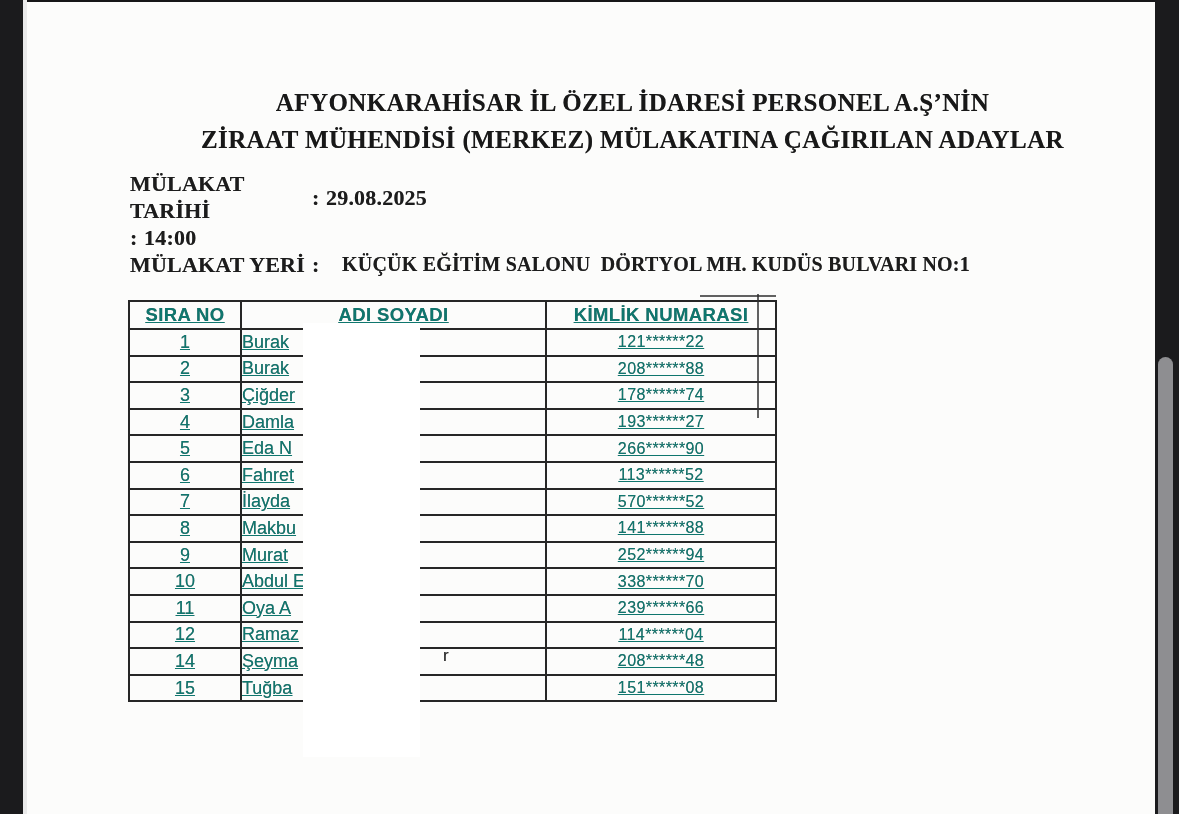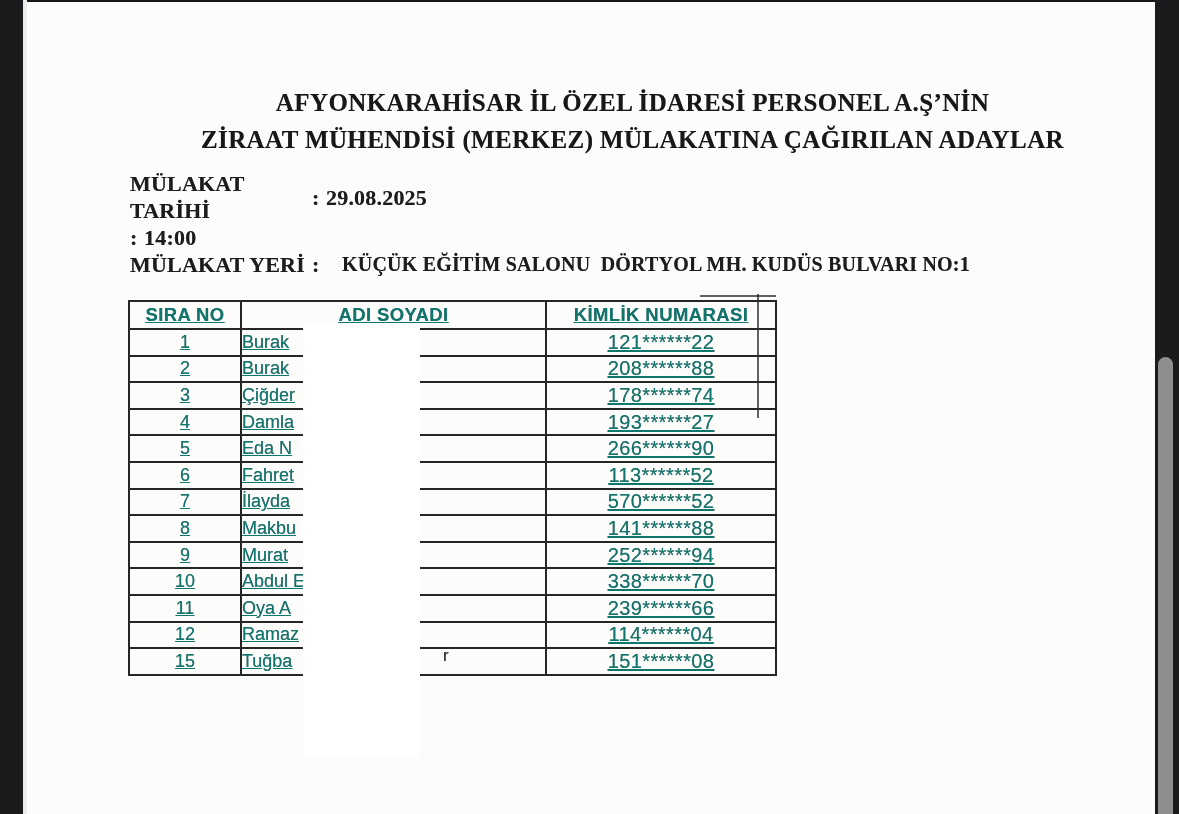--- a/index.html
+++ b/index.html
@@ -43,21 +43,21 @@
   }
   table.cand col.c1{width:112px;}
   table.cand col.c2{width:305px;}
   table.cand col.c3{width:230px;}
   table.cand th,table.cand td{border:2px solid #262626;padding:0;overflow:hidden;}
   table.cand thead tr{height:28px;}
   table.cand tbody tr{height:26.6px;}
   table.cand th{font-size:18.5px;font-weight:700;letter-spacing:.4px;text-align:center;}
   td.c-no{text-align:center;font-size:18px;}
   td.c-name{text-align:left;padding-left:9px;font-size:18px;white-space:nowrap;}
-  td.c-id{text-align:center;font-size:20px;letter-spacing:.4px;white-space:nowrap;}
+  td.c-id{text-align:center;font-size:16px;letter-spacing:.4px;white-space:nowrap;}
 
   
   .artifact{position:absolute;background:#2e2e2e;opacity:.75;}
   .artifact-v{left:629px;top:-6px;width:2px;height:124px;}
   .artifact-h{left:572px;top:-5px;width:76px;height:2px;}
 
   
   .redaction{
     position:absolute;left:280px;top:323px;width:117px;height:434px;
     background:#ffffff;z-index:5;
@@ -177,20 +177,25 @@
             <td class="c-no">11</td>
             <td class="c-name">Oya A</td>
             <td class="c-id">239******66</td>
           </tr>
         <tr>
             <td class="c-no">12</td>
             <td class="c-name">Ramaz</td>
             <td class="c-id">114******04</td>
           </tr>
         <tr>
+            <td class="c-no">14</td>
+            <td class="c-name">Şeyma</td>
+            <td class="c-id">208******48</td>
+          </tr>
+        <tr>
             <td class="c-no">15</td>
             <td class="c-name">Tuğba</td>
             <td class="c-id">151******08</td>
           </tr>
       </tbody>
     </table>
   </div>
 
   <div class="redaction"></div>
   <div class="remnant">r</div>

